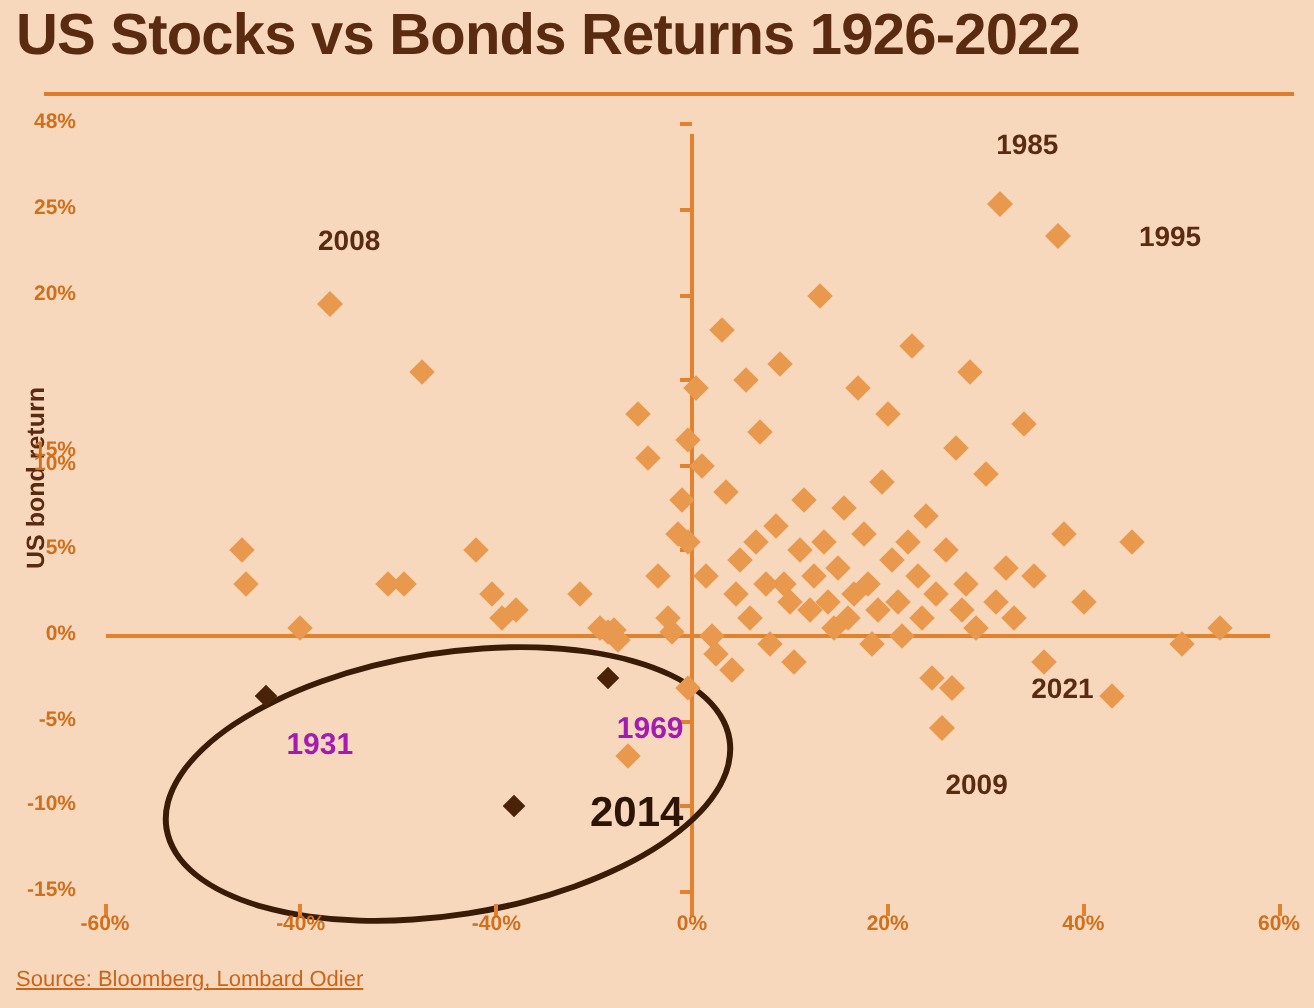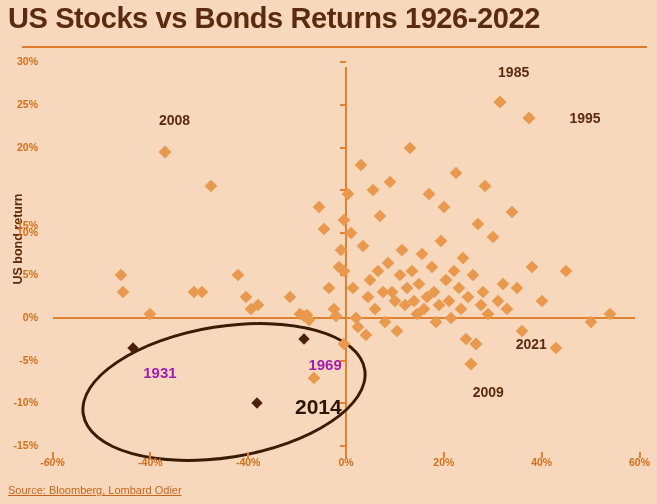--- a/index.html
+++ b/index.html
@@ -222,31 +222,31 @@
       <div class="pt" style="left: 500.087px; top: 101.592px;"></div>
       <div class="pt" style="left: 529.438px; top: 117.78px;"></div>
       <div class="pt dark" style="left: 133.213px; top: 347.82px;"></div>
       <div class="pt dark" style="left: 304.421px; top: 339.3px;"></div>
       <div class="pt dark" style="left: 256.972px; top: 403.2px;"></div>
       <div class="pt" style="left: 475.629px; top: 343.56px;"></div>
       <div class="pt" style="left: 470.738px; top: 364.008px;"></div>
     </div>
 
   <div class="source">Source: Bloomberg, Lombard Odier</div>
-<div class="ytick-label" style="top: 55.4px; right: 619px;">30%</div>
+<div class="ytick-label" style="top: 55.4px; right: 619px;">48%</div>
     <div class="ytick-label" style="top: 98px; right: 619px;">25%</div>
     <div class="ytick-label" style="top: 140.6px; right: 619px;">20%</div>
     <div class="ytick-label" style="top: 183.2px; right: 619px; margin-top: 36px;">15%</div>
     <div class="ytick-label" style="top: 225.8px; right: 619px;">10%</div>
     <div class="ytick-label" style="top: 268.4px; right: 619px;">5%</div>
     <div class="ytick-label" style="top: 311px; right: 619px;">0%</div>
     <div class="ytick-label" style="top: 353.6px; right: 619px;">-5%</div>
     <div class="ytick-label" style="top: 396.2px; right: 619px;">-10%</div>
     <div class="ytick-label" style="top: 438.8px; right: 619px;">-15%</div>
-    <div class="xtick-label" style="left: 22.5px; font-style: italic;">-60%</div>
+    <div class="xtick-label" style="left: 22.5px;">-60%</div>
     <div class="xtick-label" style="left: 120.333px;">-40%</div>
     <div class="xtick-label" style="left: 218.167px;">-40%</div>
     <div class="xtick-label" style="left: 316px;">0%</div>
     <div class="xtick-label" style="left: 413.833px;">20%</div>
     <div class="xtick-label" style="left: 511.667px;">40%</div>
     <div class="xtick-label" style="left: 609.5px;">60%</div>
     <div class="ptlabel small" style="left: 159.008px; top: 111.86px;">2008</div>
     <div class="ptlabel small" style="left: 498.087px; top: 63.592px;">1985</div>
     <div class="ptlabel small" style="left: 569.438px; top: 109.78px;">1995</div>
     <div class="ptlabel" style="left: 143.213px; top: 363.82px;">1931</div>

